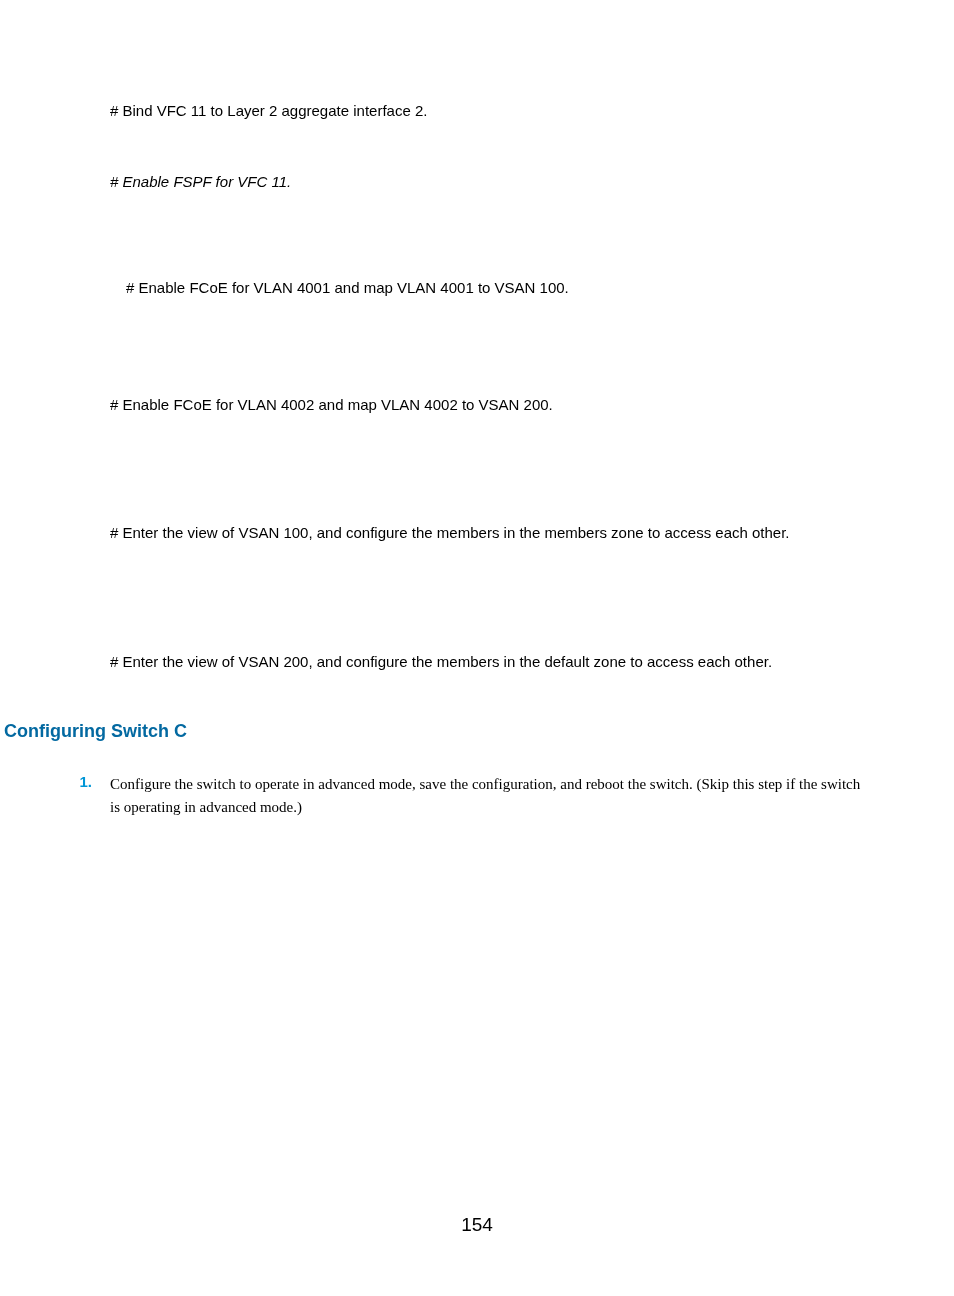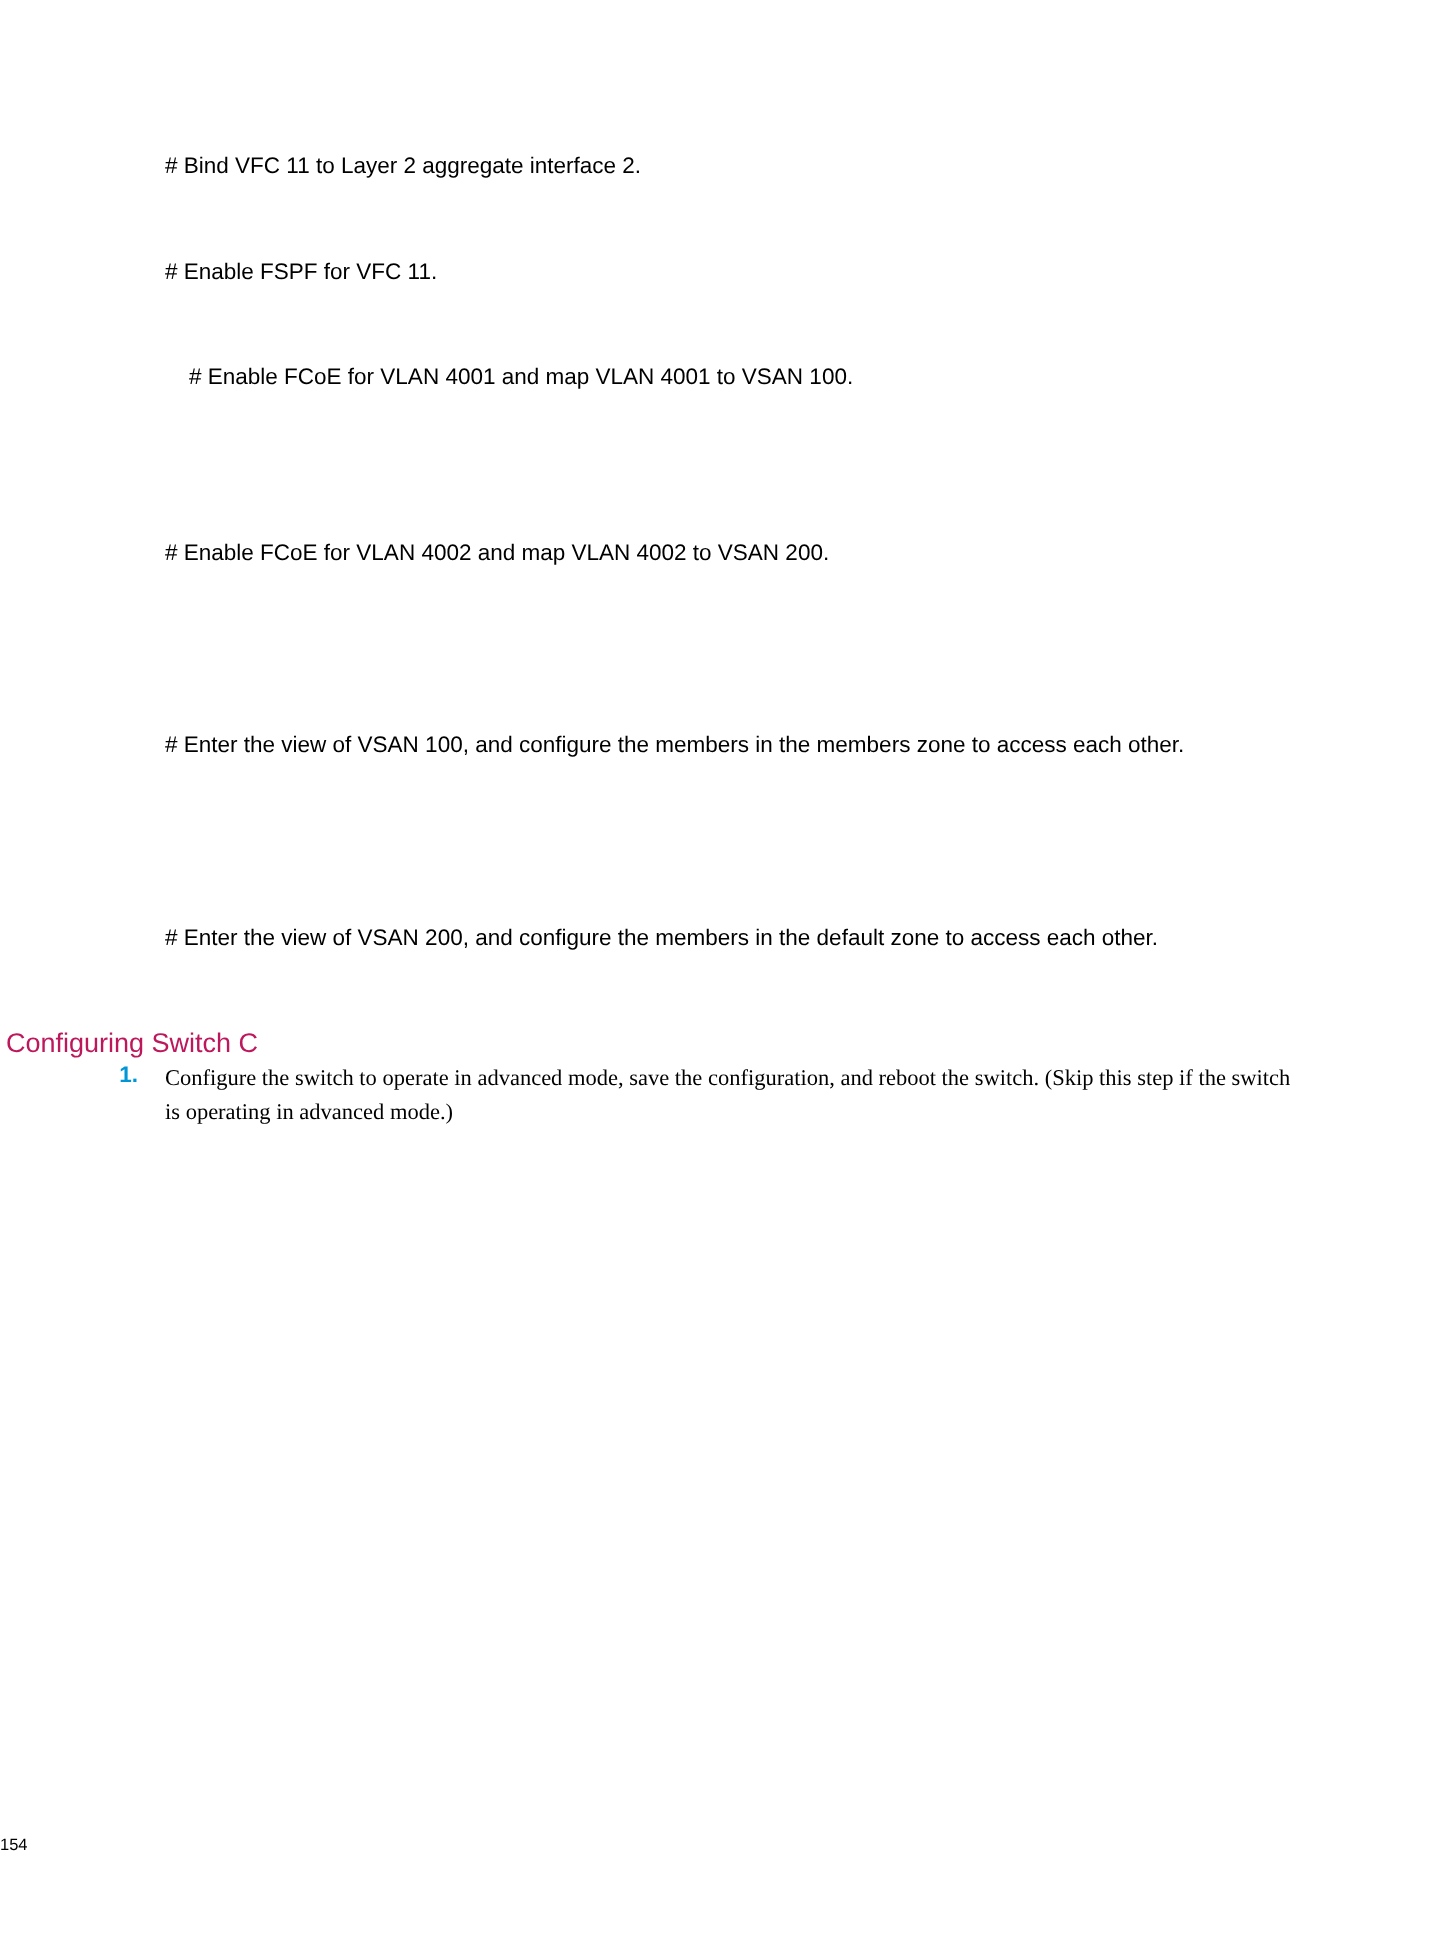--- a/index.html
+++ b/index.html
@@ -17,35 +17,36 @@
     }
     .content {
       padding: 100px 86px 0 110px;
     }
     .step-text {
       font-size: 15px;
       line-height: 1.5;
       margin-bottom: 48px;
     }
     .step-text.large-gap {
-      margin-bottom: 48px;
+      margin-bottom: 84px;
+      font-style: italic;
     }
     .step-text.med-gap {
       margin-bottom: 94px;
       margin-left: 16px;
     }
     .step-text.huge-gap {
       margin-bottom: 106px;
     }
     .section-heading {
-      color: #be185d;
+      color: #0369a1;
       font-size: 18px;
-      font-weight: normal;
+      font-weight: bold;
       margin-left: -106px;
-      margin-bottom: 2px;
+      margin-bottom: 31px;
       margin-top: 48px;
     }
     .numbered-item {
       display: flex;
       align-items: flex-start;
     }
     .number {
       color: #0096d6;
       font-weight: bold;
       font-size: 15px;
@@ -59,21 +60,22 @@
       font-size: 15px;
       line-height: 1.5;
       flex: 1;
       font-family: Liberation Serif, serif;
     }
     .page-number {
       position: absolute;
       bottom: 60px;
       left: 0;
       width: 100%;
-      font-size: 11px;
+      text-align: center;
+      font-size: 19px;
     }
   </style>
 </head>
 <body>
 
 <div class="content">
   <div class="step-text"># Bind VFC 11 to Layer 2 aggregate interface 2.</div>
   <div class="step-text large-gap"># Enable FSPF for VFC 11.</div>
   <div class="step-text med-gap"># Enable FCoE for VLAN 4001 and map VLAN 4001 to VSAN 100.</div>
   <div class="step-text huge-gap"># Enable FCoE for VLAN 4002 and map VLAN 4002 to VSAN 200.</div>

